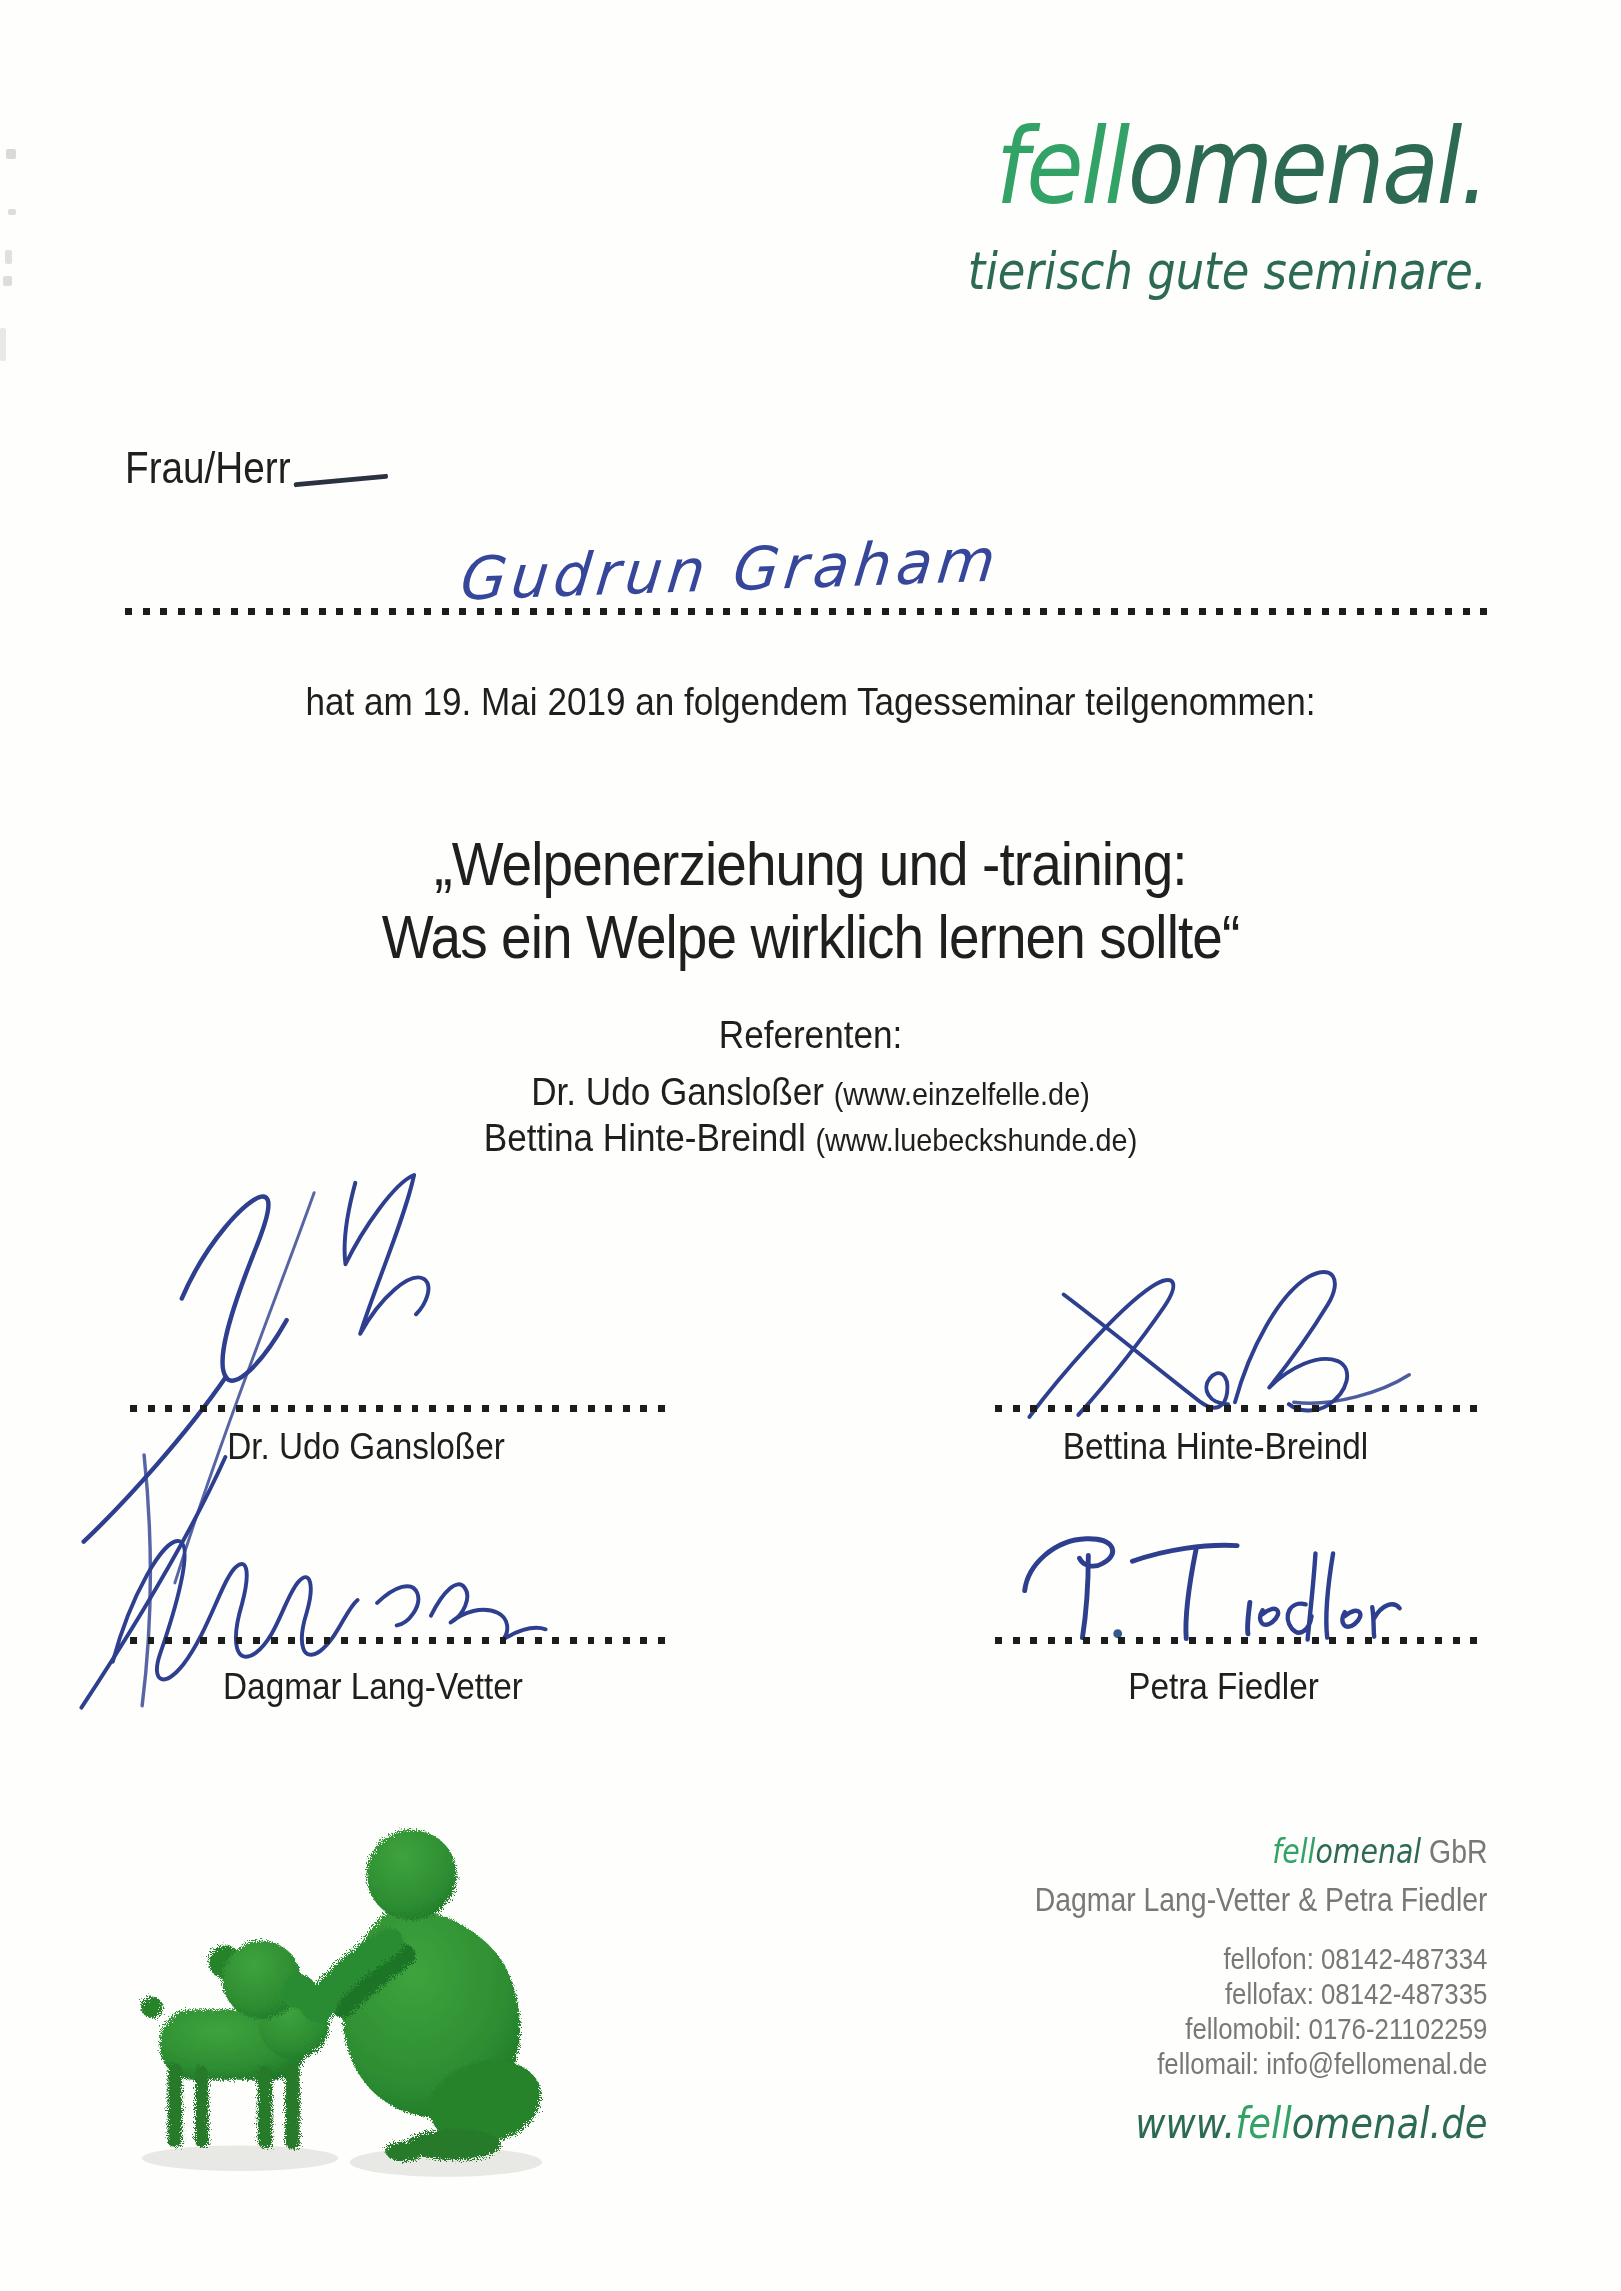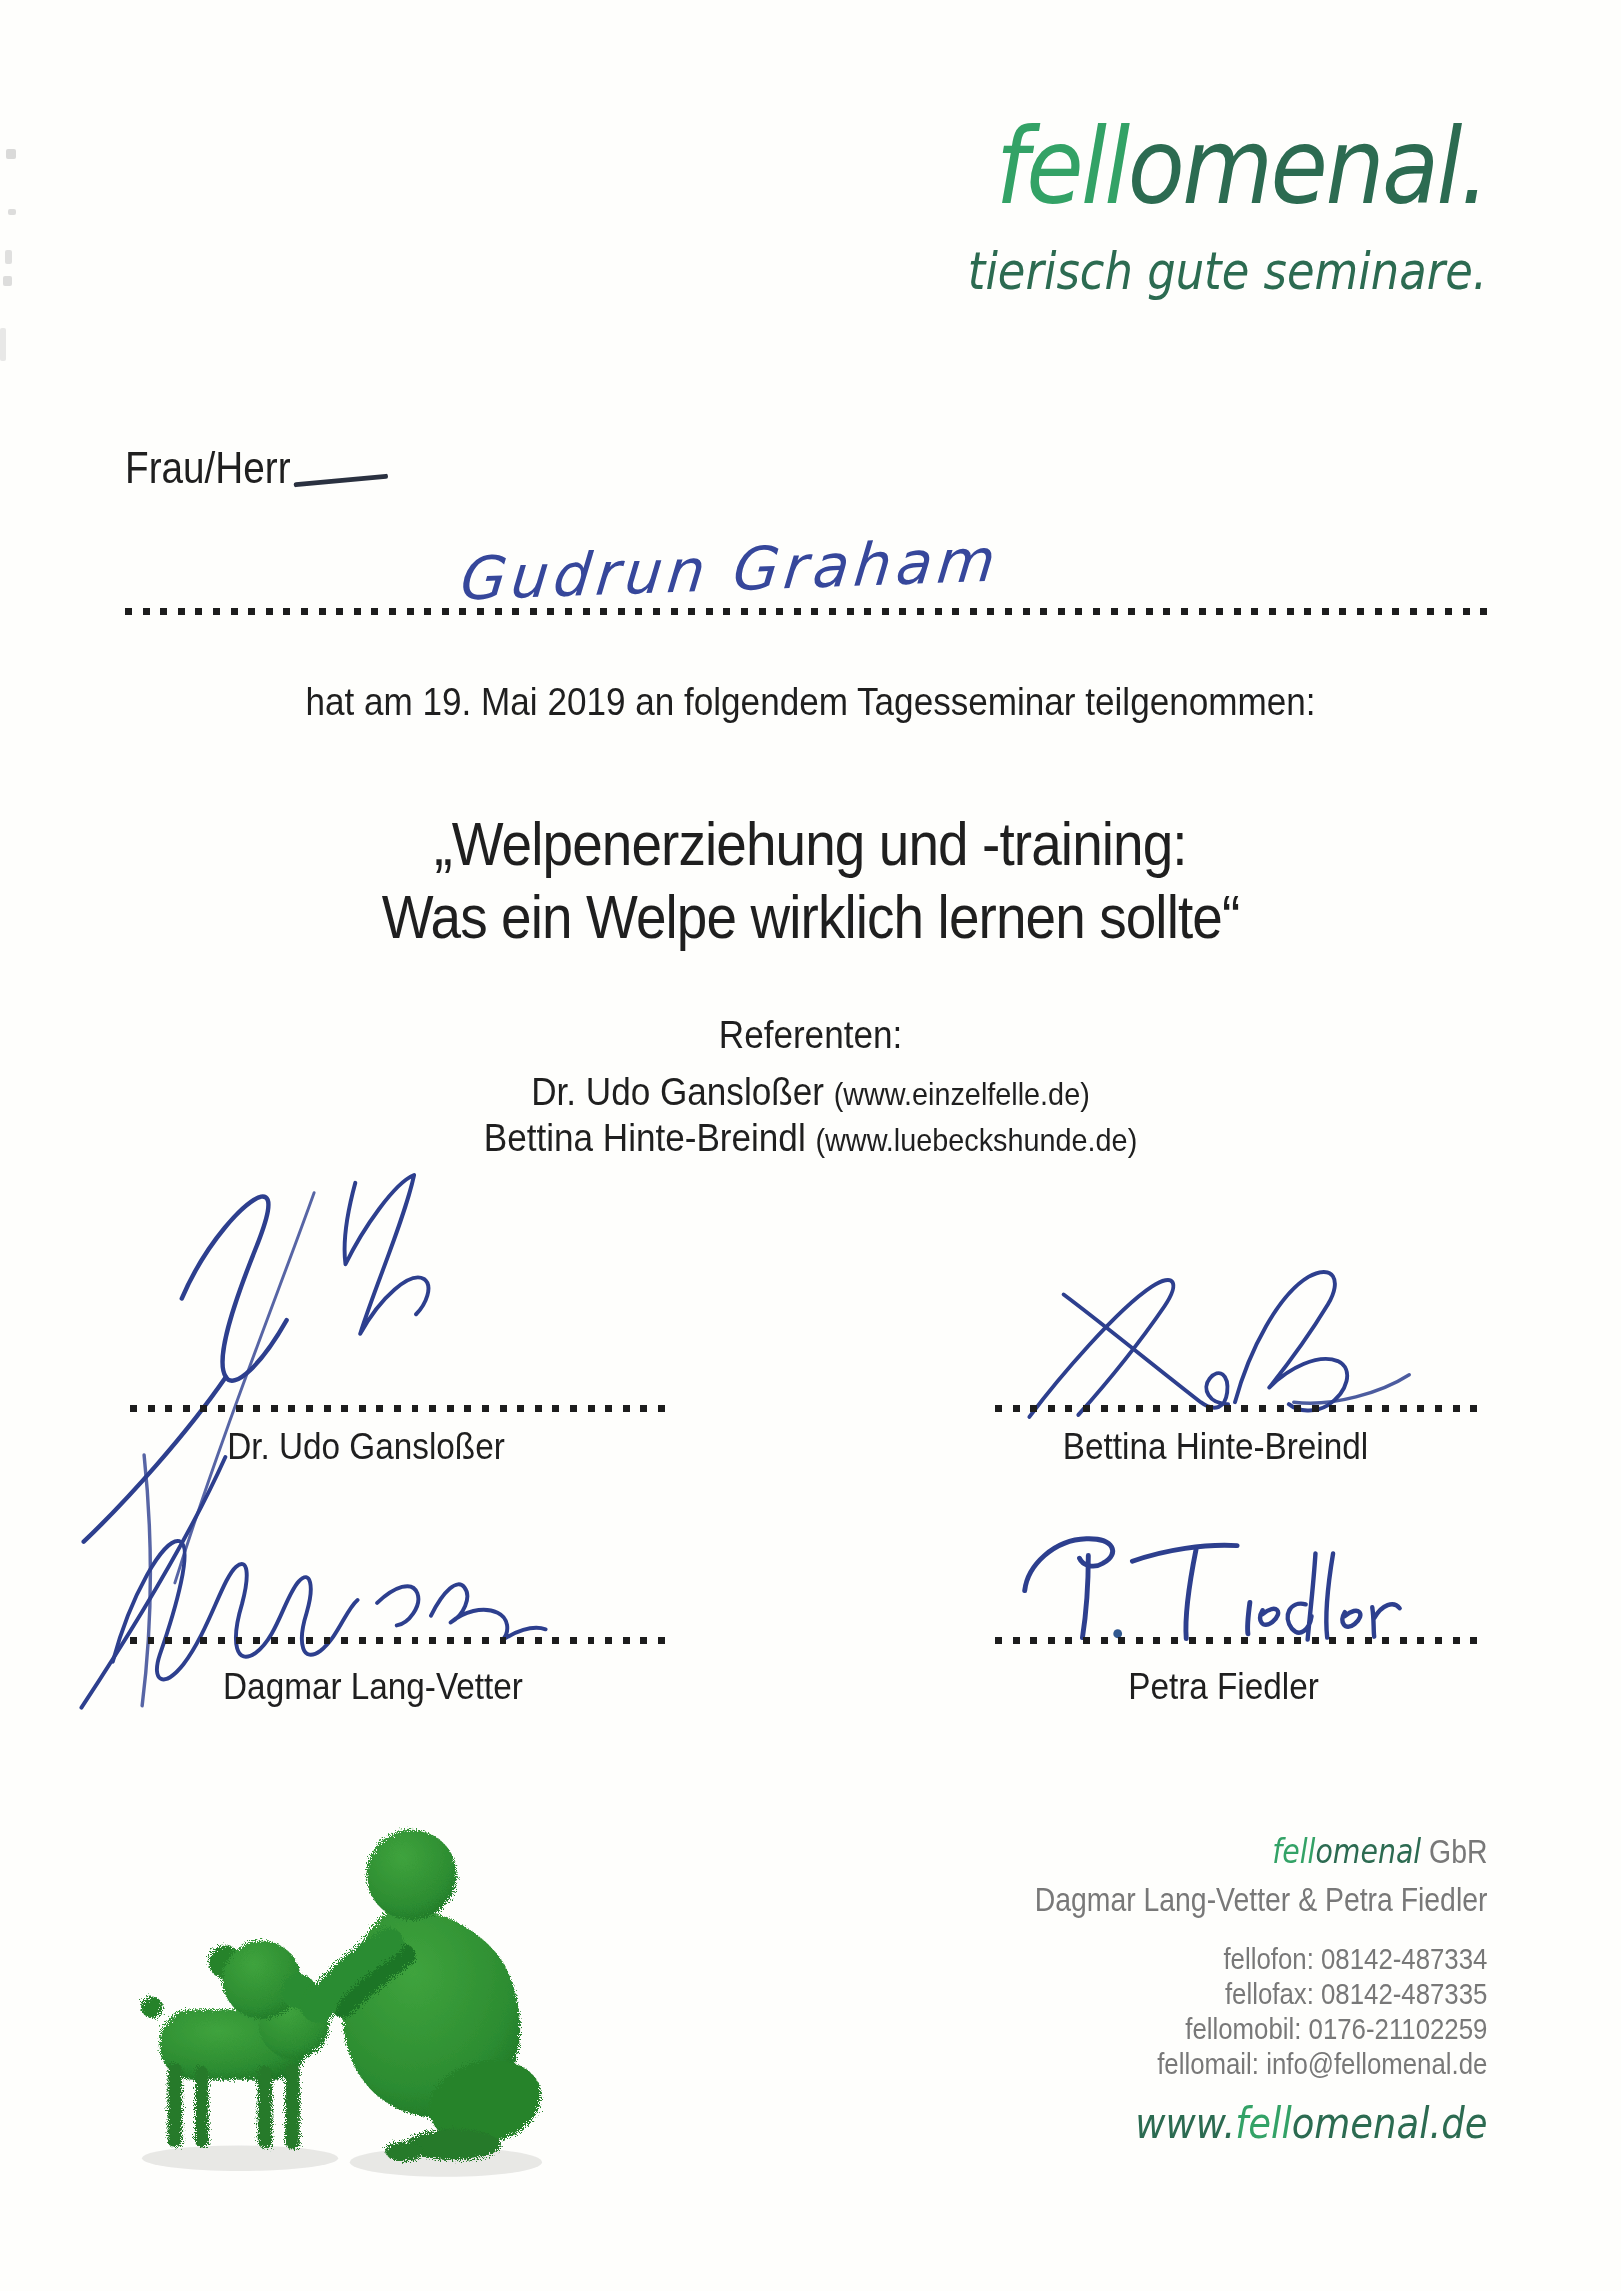--- a/index.html
+++ b/index.html
@@ -27,21 +27,21 @@
 
   
   .dotline{height:6.9px;background:repeating-linear-gradient(90deg,#1d1d1d 0 6.9px,transparent 6.9px 17.6px);}
   .name-line{left:125px;top:608px;width:1364px;}
   .sig-line-1L{left:130px;top:1405px;width:544px;}
   .sig-line-1R{left:995px;top:1405px;width:492px;}
   .sig-line-2L{left:130px;top:1637px;width:542px;}
   .sig-line-2R{left:995px;top:1637px;width:492px;}
 
   .intro{top:680px;font-size:39px;}
-  .sem-title{top:808px;font-size:61px;line-height:73px;letter-spacing:-1px;}
+  .sem-title{top:828px;font-size:61px;line-height:73px;letter-spacing:-1px;}
   .ref-head{top:1013px;font-size:39px;}
   .speaker{font-size:39px;}
   .speaker .sp-url{font-size:32px;}
   .sp1{top:1070px;} .sp2{top:1116px;}
 
   .sig-label{font-size:37px;text-align:center;transform:scaleX(0.9);transform-origin:50% 0;}
   .lbl-udo{left:160px;top:1426px;width:412px;}
   .lbl-bettina{left:995px;top:1426px;width:441px;}
   .lbl-dagmar{left:167px;top:1666px;width:412px;}
   .lbl-petra{left:1003px;top:1666px;width:441px;}

